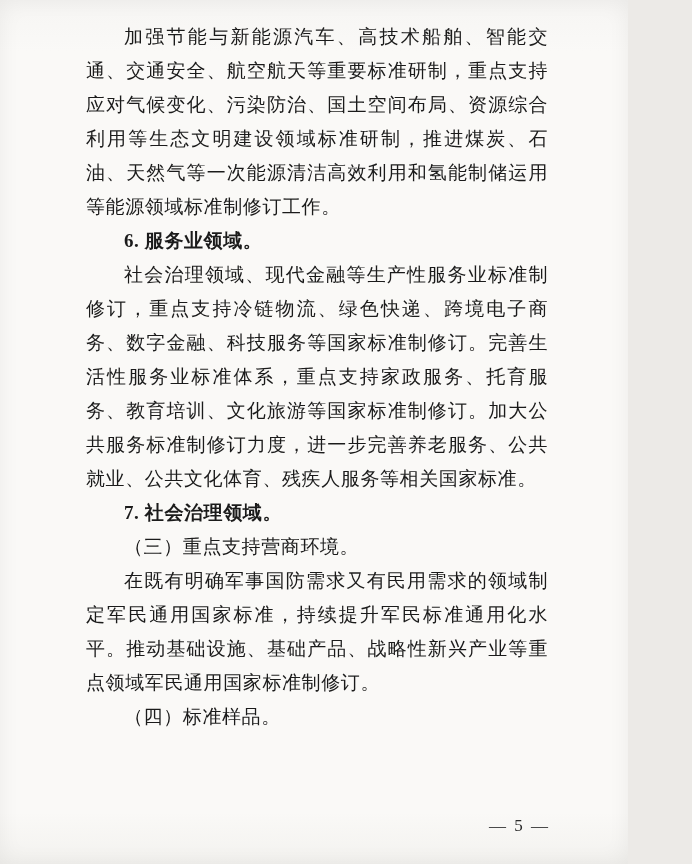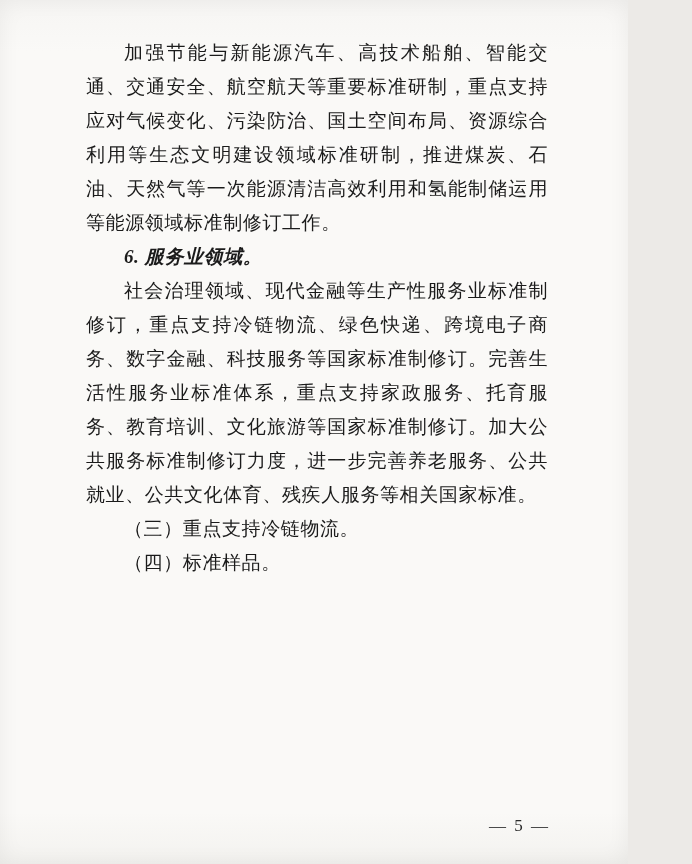--- a/index.html
+++ b/index.html
@@ -13,34 +13,33 @@
     font-family: "Liberation Serif", "DejaVu Serif", serif;
     overflow: hidden;
   }
   .page {
     position: relative;
     width: 628px;
     height: 864px;
     box-sizing: border-box;
     background: linear-gradient(180deg, #f6f5f3 0%, #faf9f7 6%, #faf9f7 94%, #f3f2ef 100%);
     box-shadow: inset 0 0 22px rgba(0,0,0,0.06);
-    padding: 36px 80px 0 86px;
+    padding: 20px 80px 0 86px;
     color: #1b1b1b;
   }
   .doc-body p {
     margin: 0;
     font-size: 19px;
     line-height: 34px;
     letter-spacing: 0.6px;
     text-align: justify;
     text-indent: 2em;
   }
   .heading-bold {
     font-weight: 700;
-    font-style: italic;
   }
   .heading-kai {
     font-weight: 400;
   }
   .page-number {
     position: absolute;
     right: 78px;
     bottom: 28px;
     font-size: 17px;
     letter-spacing: 2px;
@@ -48,17 +47,19 @@
   }
 </style>
 </head>
 <body>
 
 <div class="page">
   <div class="doc-body">
     <p class="body">加强节能与新能源汽车、高技术船舶、智能交通、交通安全、航空航天等重要标准研制，重点支持应对气候变化、污染防治、国土空间布局、资源综合利用等生态文明建设领域标准研制，推进煤炭、石油、天然气等一次能源清洁高效利用和氢能制储运用等能源领域标准制修订工作。</p>
     <p class="heading-bold">6. 服务业领域。</p>
     <p class="body">社会治理领域、现代金融等生产性服务业标准制修订，重点支持冷链物流、绿色快递、跨境电子商务、数字金融、科技服务等国家标准制修订。完善生活性服务业标准体系，重点支持家政服务、托育服务、教育培训、文化旅游等国家标准制修订。加大公共服务标准制修订力度，进一步完善养老服务、公共就业、公共文化体育、残疾人服务等相关国家标准。</p>
-    <p class="heading-kai">（三）重点支持冷链物流。</p>
+    <p class="heading-bold">7. 社会治理领域。</p>
+    <p class="heading-kai">（三）重点支持营商环境。</p>
+    <p class="body">在既有明确军事国防需求又有民用需求的领域制定军民通用国家标准，持续提升军民标准通用化水平。推动基础设施、基础产品、战略性新兴产业等重点领域军民通用国家标准制修订。</p>
     <p class="heading-kai">（四）标准样品。</p>
   </div>
   <div class="page-number">— 5 —</div>
 </div>
 
 </body></html>

